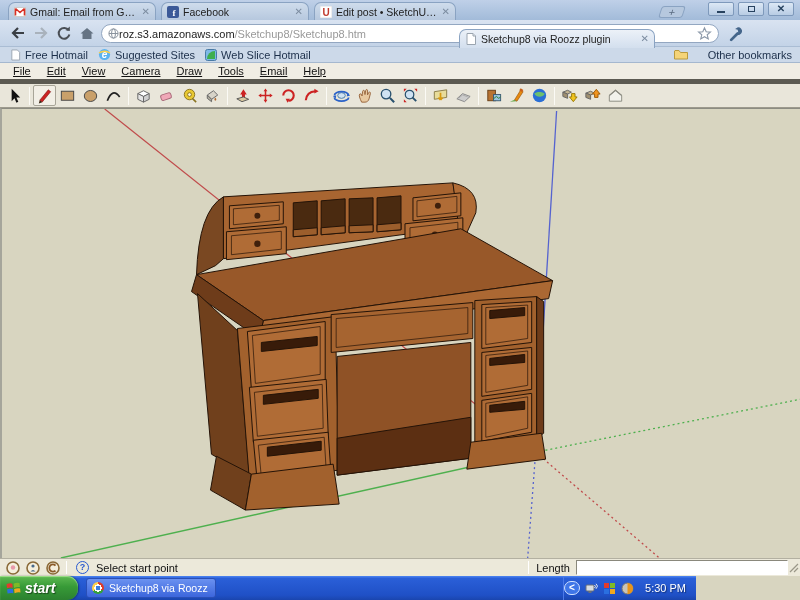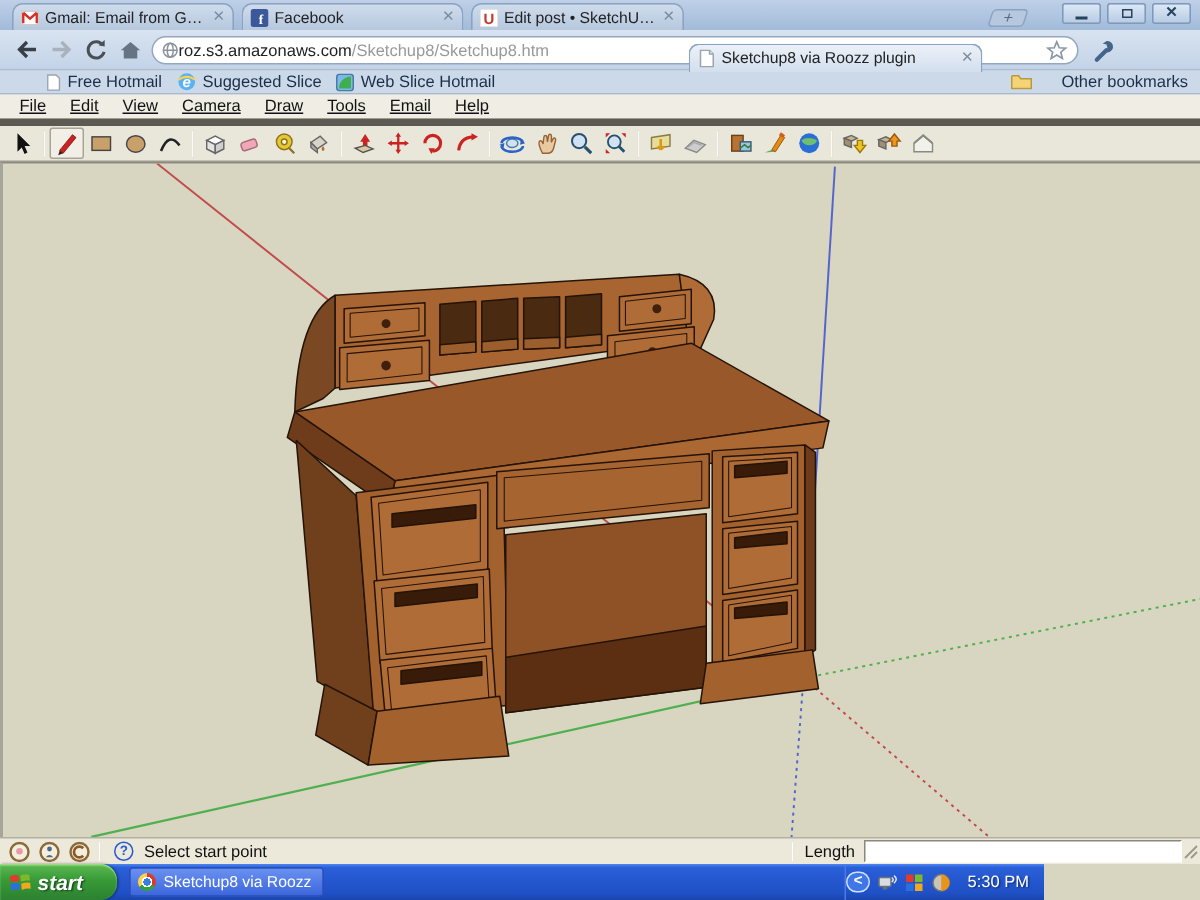--- a/index.html
+++ b/index.html
@@ -31,21 +31,21 @@
     background:linear-gradient(#d9e3f1,#c3d3e7); border-bottom:1px solid #aabdd4; }
   .navbtn { position:absolute; top:3px; width:20px; height:20px; display:flex; align-items:center; justify-content:center; }
   #urlbox { position:absolute; left:101px; top:4px; width:618px; height:19px; background:#fff;
     border:1px solid #93a7c1; border-radius:10px; display:flex; align-items:center; padding:0 6px; gap:0; }
   #urltext { font-size:11px; color:#222; white-space:nowrap; overflow:hidden; }
   #urltext .path { color:#999; }
   #star { margin-left:auto; flex:0 0 auto; }
 
   
   #bookmarksbar { position:absolute; left:0; top:47px; width:800px; height:16px; background:#ccd9e9;
-    border-bottom:1px solid #a5b8cf; display:flex; align-items:center; font-size:11px; color:#1c2f4a;padding-left:20px; }
+    border-bottom:1px solid #a5b8cf; display:flex; align-items:center; font-size:11px; color:#1c2f4a; }
   .bm { display:flex; align-items:center; gap:4px; margin-left:10px; }
   #otherbm { margin-left:auto; margin-right:8px; display:flex; align-items:center; gap:20px; }
 
   
   #menubar { position:absolute; left:0; top:63px; width:800px; height:16px; background:#f0ede4;
     display:flex; align-items:center; font-size:11px; color:#111; }
   .menu-item { margin-left:10px; padding:0 3px;text-decoration:underline; }
   #darkstrip { position:absolute; left:0; top:79px; width:800px; height:5px; background:#5c5a52; }
 
   
@@ -63,21 +63,21 @@
 
   
   #statusbar { position:absolute; left:0; top:558px; width:800px; height:18px; background:#ece9da;
     border-top:1px solid #b3b0a1; font-size:11px; color:#111; }
   .scirc { position:absolute; top:2px; width:14px; height:14px; }
   #sdiv1 { position:absolute; left:66px; top:2px; width:1px; height:13px; background:#b5b2a4; border-right:1px solid #fff; }
   #qicon { position:absolute; left:76px; top:2px; width:13px; height:13px; border:1.5px solid #2a5ad0; border-radius:50%;
     color:#2a5ad0; font-size:9px; font-weight:bold; text-align:center; line-height:11px; }
   #prompt { position:absolute; left:96px; top:3px; }
   #sdiv2 { position:absolute; left:528px; top:2px; width:1px; height:13px; background:#b5b2a4; border-right:1px solid #fff; }
-  #lenlabel { position:absolute; left:536px; top:3px; width:34px; text-align:right; }
+  #lenlabel { position:absolute; left:536px; top:3px; width:34px; text-align:center; }
   #leninput { position:absolute; left:576px; top:1px; width:212px; height:15px; background:#fff;
     border:1px solid; border-color:#8a887c #ffffff #ffffff #8a887c; font-size:11px; padding:0 3px; }
   #grip { position:absolute; right:1px; top:4px; }
 
   
   #taskbar { position:absolute; left:0; top:576px; width:696px; height:24px;
     background:linear-gradient(180deg,#4e86f2 0%,#2a5fd8 10%,#1f50c6 80%,#1a45ae 100%); }
   #startbtn { position:absolute; left:0; top:0; width:78px; height:24px; border-radius:0 11px 11px 0;
     background:linear-gradient(180deg,#5db952 0%,#379a37 45%,#2c8130 100%);
     box-shadow:inset 0 1px 1px #9fe08a, 1px 0 2px rgba(0,0,0,.4);
@@ -196,21 +196,21 @@
           <path d="M2,0.5 L8,0.5 L10.5,3 L10.5,11.5 L2,11.5 Z" fill="#fff" stroke="#9aa4af"></path>
         </svg>
       <span>Free Hotmail</span>
     </div>
     <div class="bm">
       <svg width="13" height="13" viewBox="0 0 13 13">
           <circle cx="6.5" cy="6.5" r="5.6" fill="#5ab3f0"></circle>
           <text x="6.5" y="10" font-size="10" font-style="italic" font-weight="bold" fill="#fff" text-anchor="middle">e</text>
           <path d="M1,5 Q6.5,1.5 12,5" stroke="#ffd24a" stroke-width="1.4" fill="none"></path>
         </svg>
-      <span>Suggested Slice</span>
+      <span>Suggested Sites</span>
     </div>
     <div class="bm">
       <svg width="12" height="12" viewBox="0 0 12 12">
           <rect x="0.5" y="0.5" width="11" height="11" rx="2" fill="#7db9e8" stroke="#4a7ba6"></rect>
           <path d="M2,10 A8,8 0 0 1 10,2 L10,10 Z" fill="#3fae4e"></path>
         </svg>
       <span>Web Slice Hotmail</span>
     </div>
     <div class="bm" id="otherbm">
       <svg width="14" height="11" viewBox="0 0 14 11">

